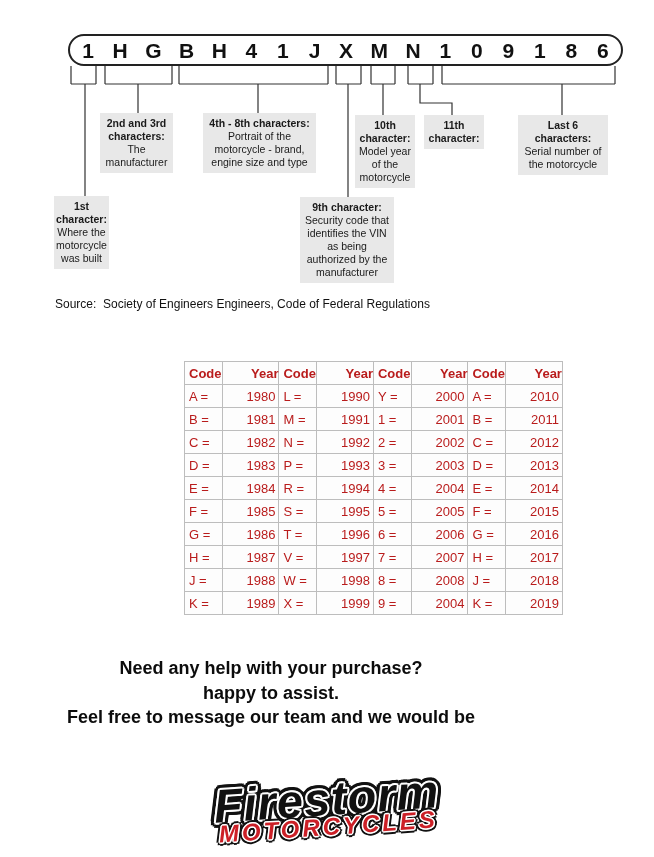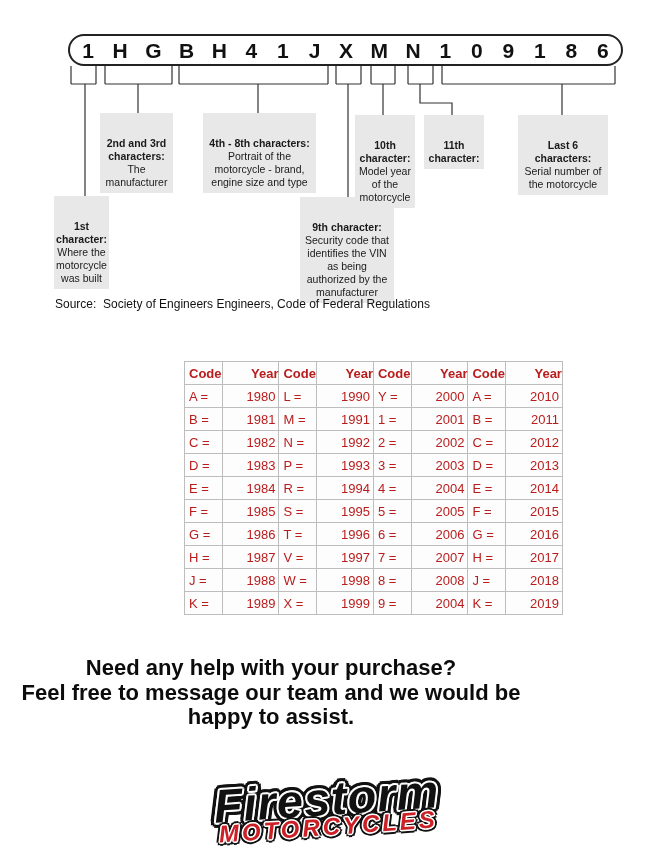--- a/index.html
+++ b/index.html
@@ -41,21 +41,21 @@
   .callout {
     position: absolute;
     background: #e8e8e8;
     text-align: center;
     font-size: 10.5px;
     line-height: 13px;
     color: #1a1a1a;
     padding: 4px 2px;
     box-sizing: border-box;
   }
-  .callout-header { font-weight: bold; margin-top: 20px; }
+  .callout-header { font-weight: bold; }
   .source-line {
     position: absolute;
     left: 55px; top: 297px;
     font-size: 12px;
     color: #111;
     white-space: pre;
   }
 
   
   .year-table {
@@ -78,21 +78,21 @@
   .year-table td.year-cell { width: 33px; text-align: right; padding-right: 3px; }
   .year-table th.code-col { width: 38px; }
   .year-table th.year-col { width: 29px; padding-left: 28px; }
 
   
   .help-text {
     position: absolute;
     left: 0; top: 656px;
     width: 542px;
     text-align: center;
-    font-size: 22px;
+    font-size: 18px;
     font-weight: bold;
     line-height: 24.5px;
     color: #0c0c0c;
   }
 
   
   .logo {
     position: absolute;
     left: 50%; top: 775px;
     transform: translateX(-50%) rotate(-4deg);
@@ -322,22 +322,22 @@
           <td class="code-cell">9 =</td>
           <td class="year-cell">2004</td>
           <td class="code-cell">K =</td>
           <td class="year-cell">2019</td>
         </tr>
       </tbody>
   </table>
 
   <div class="help-text">
     <div>Need any help with your purchase?</div>
+    <div>happy to assist.</div>
     <div>Feel free to message our team and we would be</div>
-    <div>happy to assist.</div>
   </div>
 
   <div class="logo">
     <div class="logo-title">Firestorm</div>
     <div class="logo-subtitle">MOTORCYCLES</div>
   </div>
 
 </div>
 
 </body></html>

